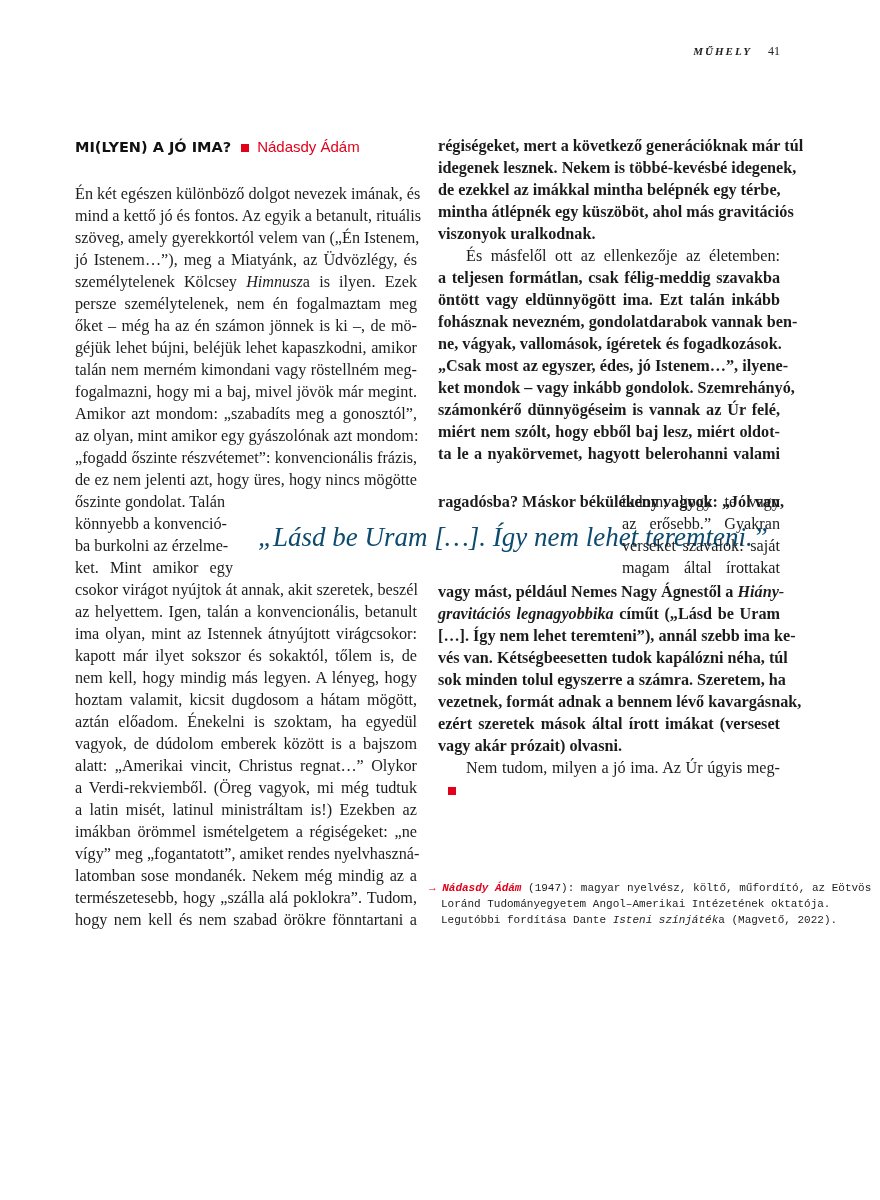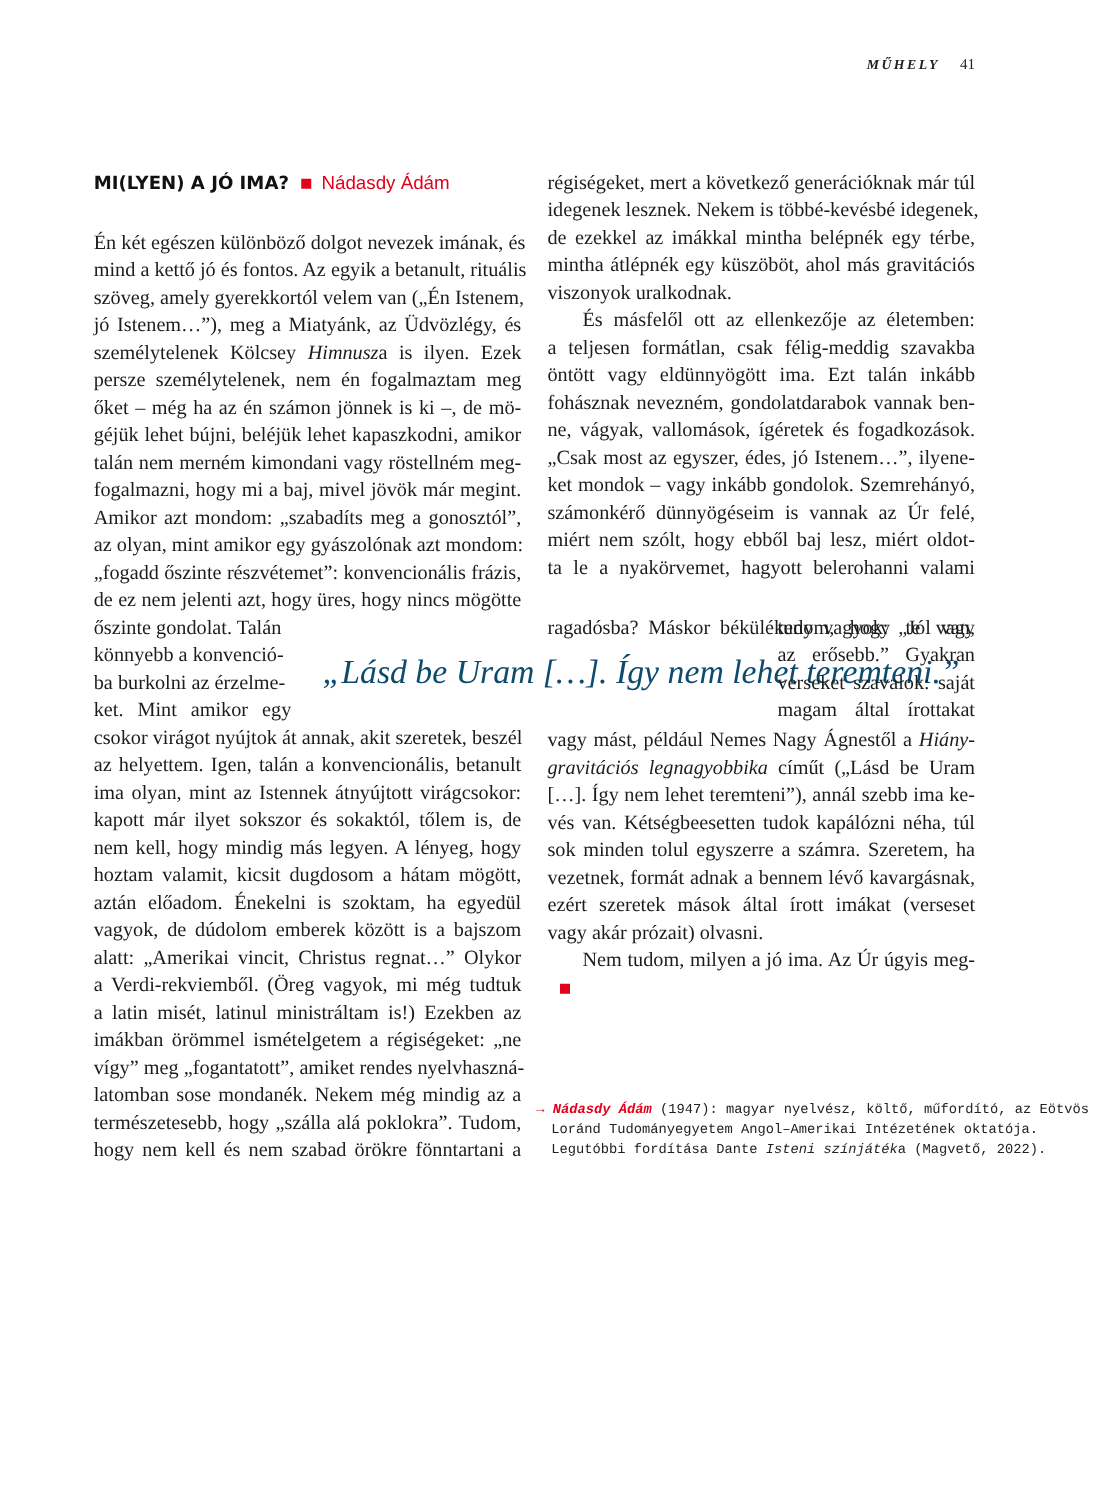--- a/index.html
+++ b/index.html
@@ -6,21 +6,21 @@
   body { width: 880px; height: 1200px; position: relative; overflow: hidden;
          font-family: "DejaVu Serif", "Liberation Serif", serif; color: #1a1a1a; }
   .running-head { position: absolute; top: 44px; left: 660px; width: 120px; text-align: right;
                   font-family: "Liberation Serif", serif; font-size: 11px; color: #222; }
   .running-head .section { font-style: italic; font-weight: bold; letter-spacing: 2px; margin-right: 16px; }
   .running-head .folio { font-size: 12px; }
   .line { position: absolute; font-family: "Liberation Serif", serif; font-size: 16.2px;
           line-height: 22px; white-space: nowrap; color: #1c1c1c; }
   .just { text-align: justify; text-align-last: justify; }
   .col-l { left: 75px; width: 342px; }
-  .col-r { left: 438px; width: 342px; }
+  .col-r { left: 438px; width: 342px; font-weight: bold; }
   .title { position: absolute; left: 75px; top: 138px; font-family: "DejaVu Sans", sans-serif;
            font-size: 14.5px; font-weight: bold; color: #111; white-space: nowrap; }
   .title .sq { display: inline-block; width: 8px; height: 8px; background: #e2001a; margin: 0 8px 1px 10px; vertical-align: middle; }
   .title .author { font-family: "Liberation Sans", sans-serif; font-weight: normal; color: #e2001a; font-size: 15px; }
   .pullquote { position: absolute; left: 258px; top: 522px; font-family: Liberation Serif, serif;
                font-style: italic; font-size: 27px; color: #0c4a6e; white-space: nowrap; }
   .endmark { display: inline-block; width: 8px; height: 8px; background: #e2001a; margin-left: 10px; vertical-align: middle; }
   .note { position: absolute; left: 441px; font-family: Liberation Mono, monospace; font-size: 11px;
           line-height: 16px; color: #222; white-space: nowrap; }
   .note .arrow { color: #e2001a; }

